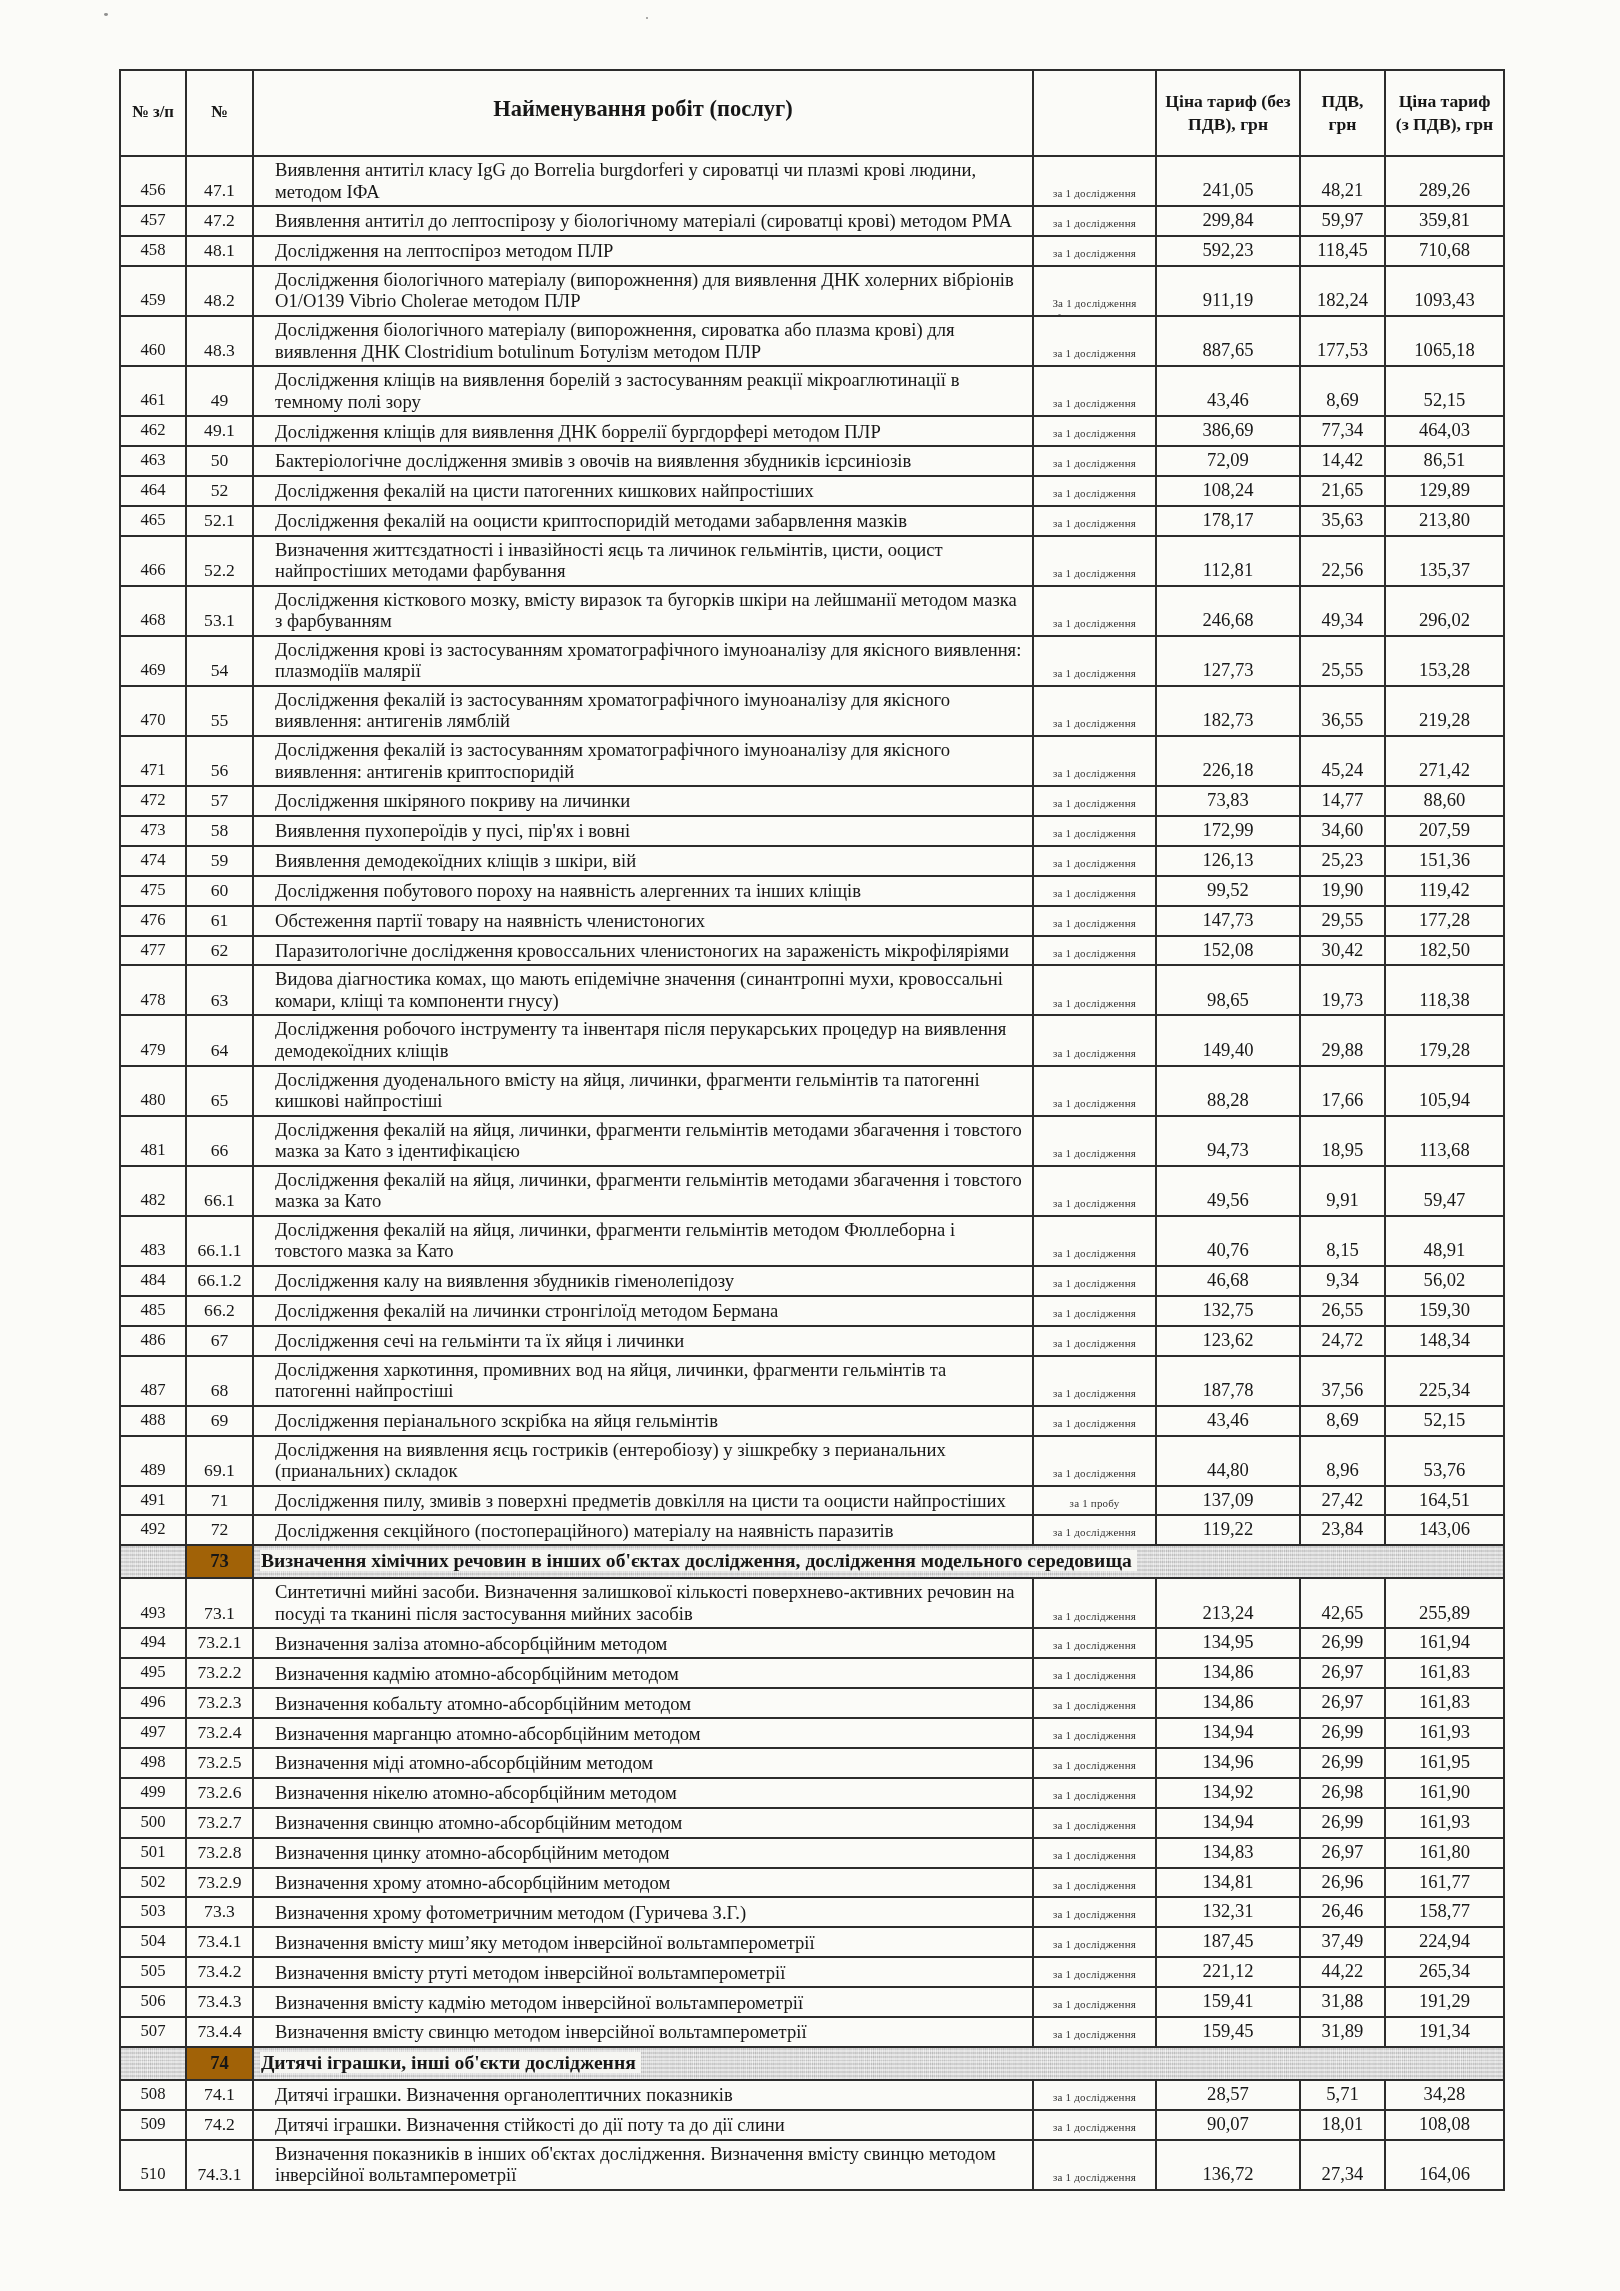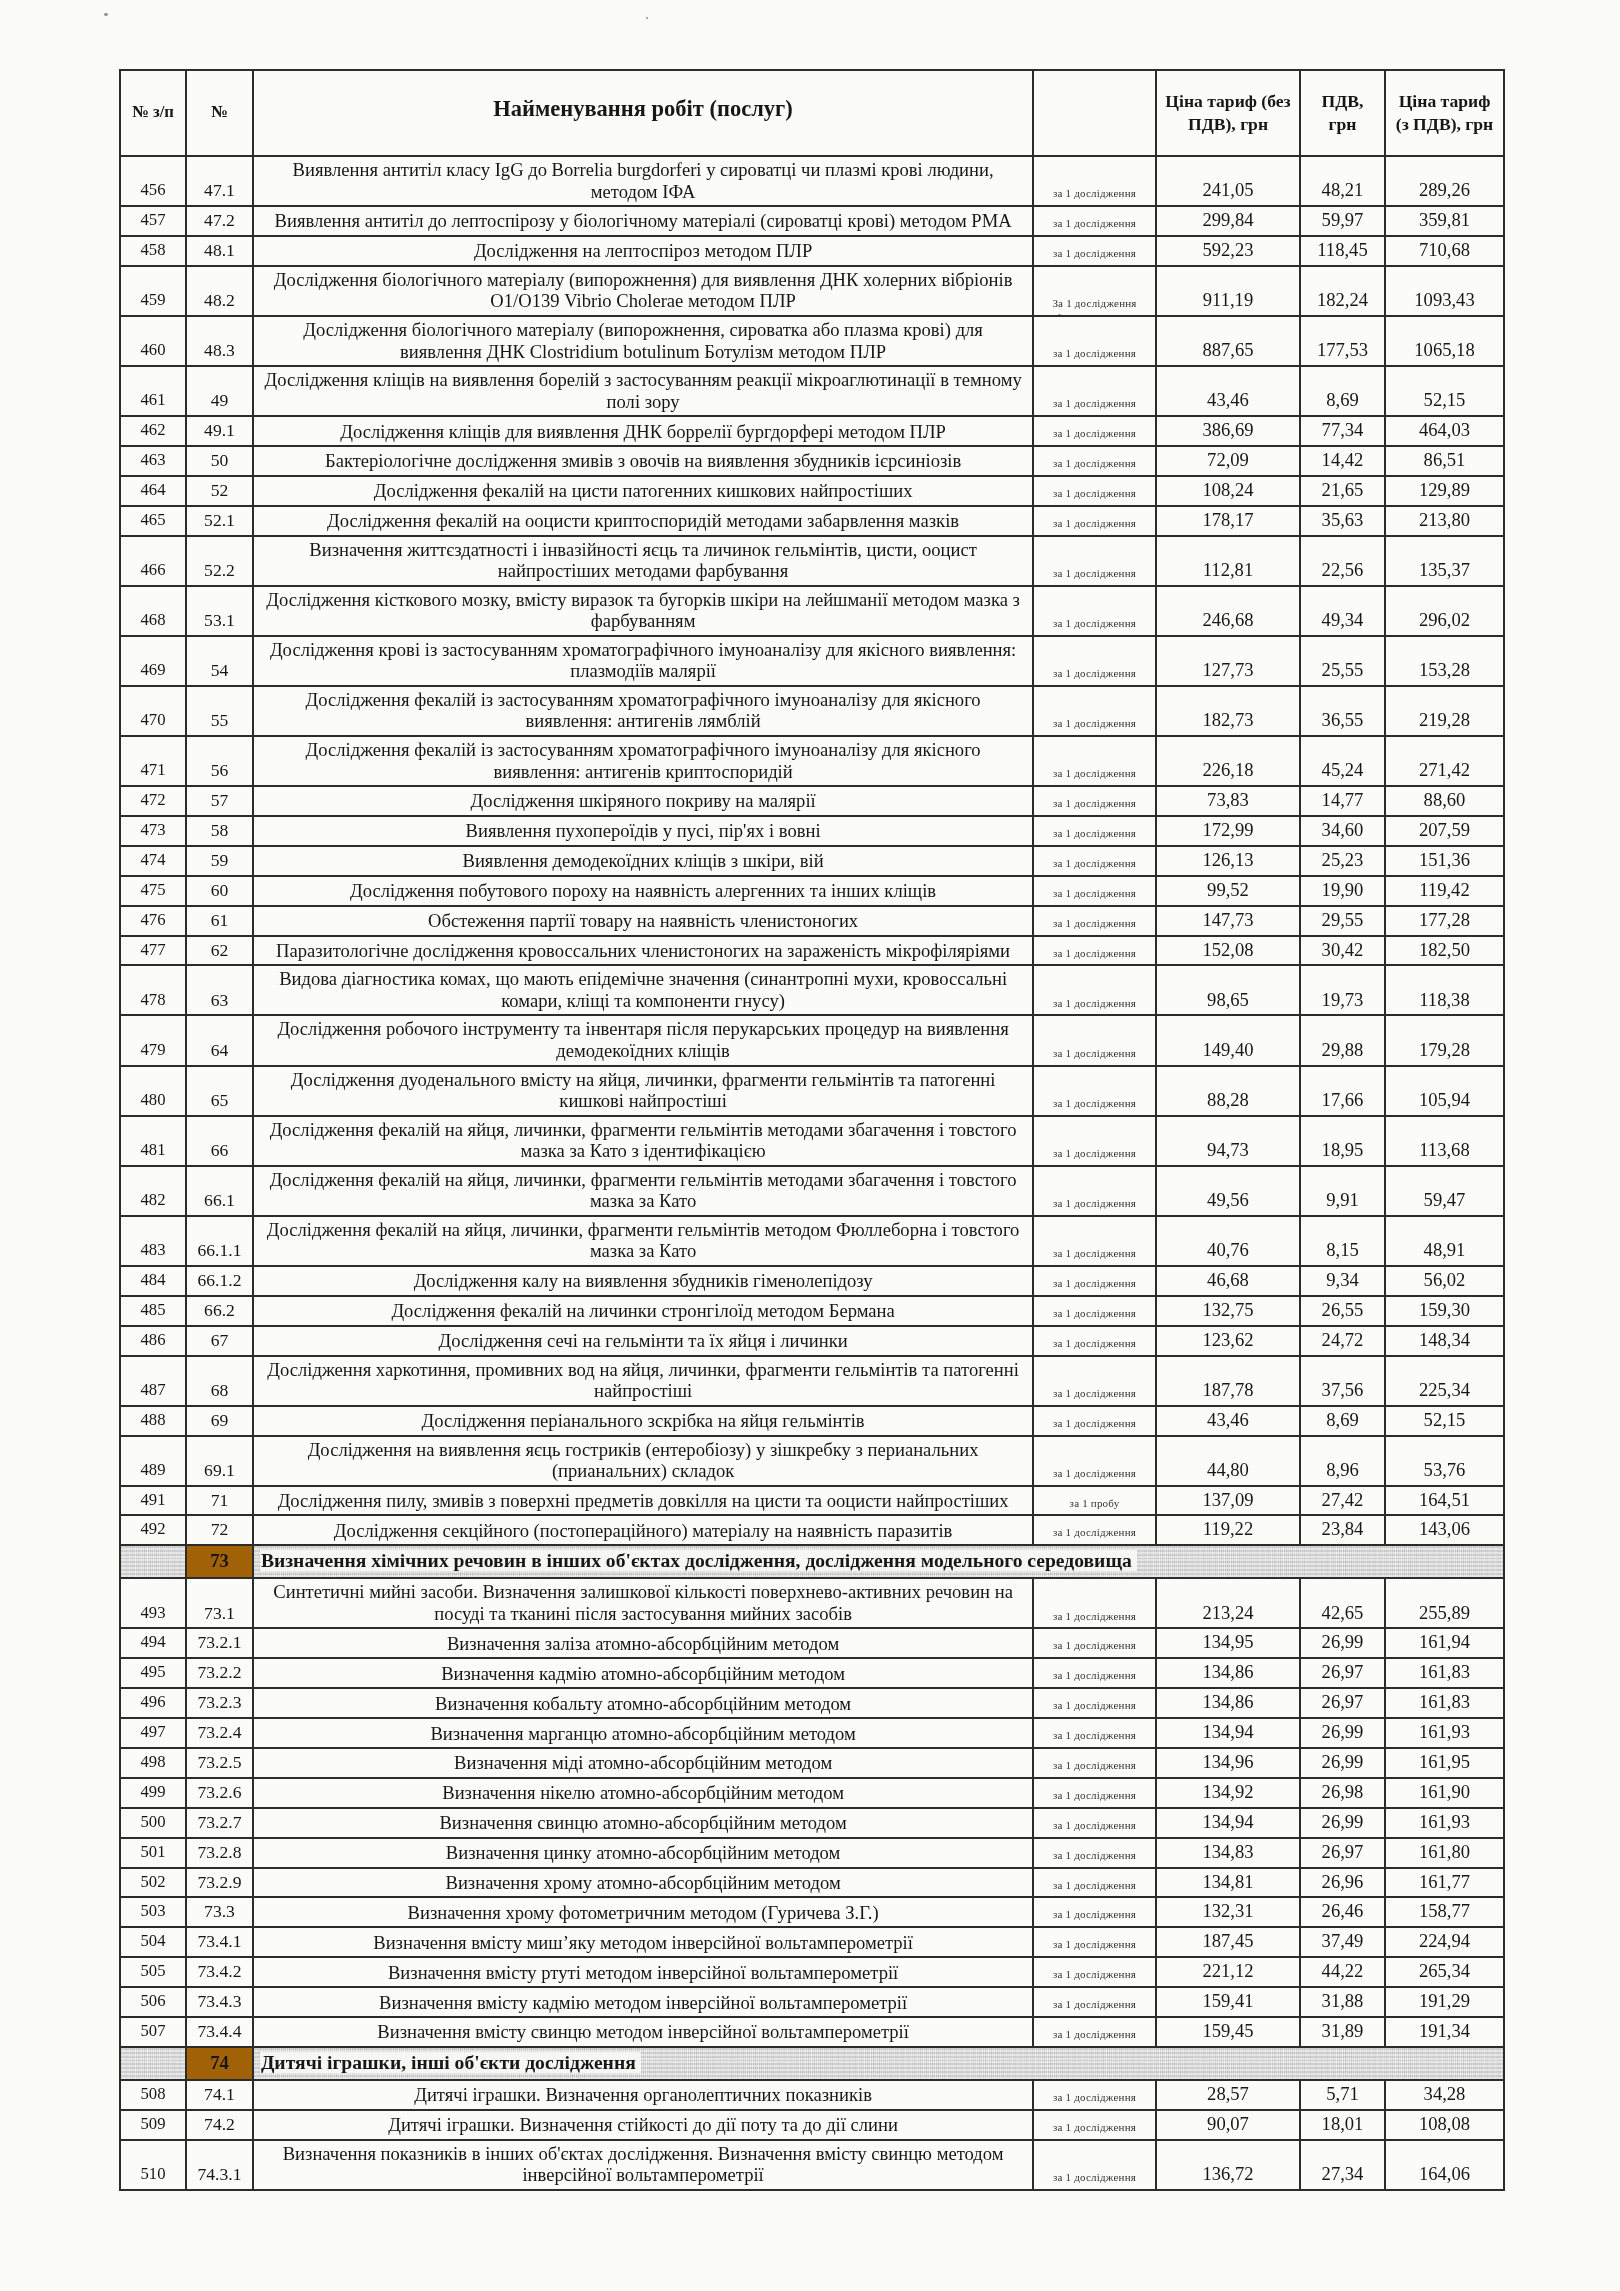--- a/index.html
+++ b/index.html
@@ -15,21 +15,21 @@
   tr.head th { vertical-align:middle; text-align:center; font-weight:bold;
     height:86px; line-height:22.5px; }
   th.h-num { font-size:16.7px; }
   th.h-no  { font-size:16.7px; }
   th.h-name{ vertical-align:bottom; font-size:22.5px; padding-bottom:8.8px; }
   th.h-unit{ }
   th.h-p   { font-size:17.6px; }
   
   td.c-num { text-align:center; font-size:16.7px; padding-bottom:4.9px; }
   td.c-no  { text-align:center; font-size:17.6px; padding-bottom:3.9px; }
-  td.c-name{ text-align:center; font-size:18.6px; line-height:21.6px; padding-left:10px; padding-right:9.8px; }
+  td.c-name{ text-align:left; font-size:18.6px; line-height:21.6px; padding-left:21px; padding-right:9.8px; }
   td.c-unit{ text-align:center; font-size:11px; color:#343434; white-space:nowrap;
     padding-bottom:5.9px; letter-spacing:0.2px; }
   td.c-price{ text-align:center; font-size:18.6px; padding-bottom:3.9px; }
   
   tr.section td { height:33px; vertical-align:middle; }
   .hatch { background-image:
       repeating-linear-gradient(0deg, rgba(255,255,255,.35) 0 2px, rgba(0,0,0,.04) 2px 3.9px),
       repeating-linear-gradient(90deg, #c3c3c3 0px, #e2e2e2 1px, #cccccc 2px, #ececec 2.9px, #c6c6c6 3.9px, #e6e6e6 4.9px, #c3c3c3 5.9px); }
   td.sec-no { text-align:center; font-weight:bold; font-size:18.6px; background:#a16207;
     vertical-align:middle; }
@@ -200,21 +200,21 @@
             <td class="c-no">56</td>
             <td class="c-name">Дослідження фекалій із застосуванням хроматографічного імуноаналізу для якісного виявлення: антигенів криптоспоридій</td>
             <td class="c-unit">за 1 дослідження</td>
             <td class="c-price">226,18</td>
             <td class="c-price">45,24</td>
             <td class="c-price">271,42</td>
           </tr>
           <tr>
             <td class="c-num">472</td>
             <td class="c-no">57</td>
-            <td class="c-name">Дослідження шкіряного покриву на малярії</td>
+            <td class="c-name">Дослідження шкіряного покриву на личинки</td>
             <td class="c-unit">за 1 дослідження</td>
             <td class="c-price">73,83</td>
             <td class="c-price">14,77</td>
             <td class="c-price">88,60</td>
           </tr>
           <tr>
             <td class="c-num">473</td>
             <td class="c-no">58</td>
             <td class="c-name">Виявлення пухопероїдів у пусі, пір'ях і вовні</td>
             <td class="c-unit">за 1 дослідження</td>

